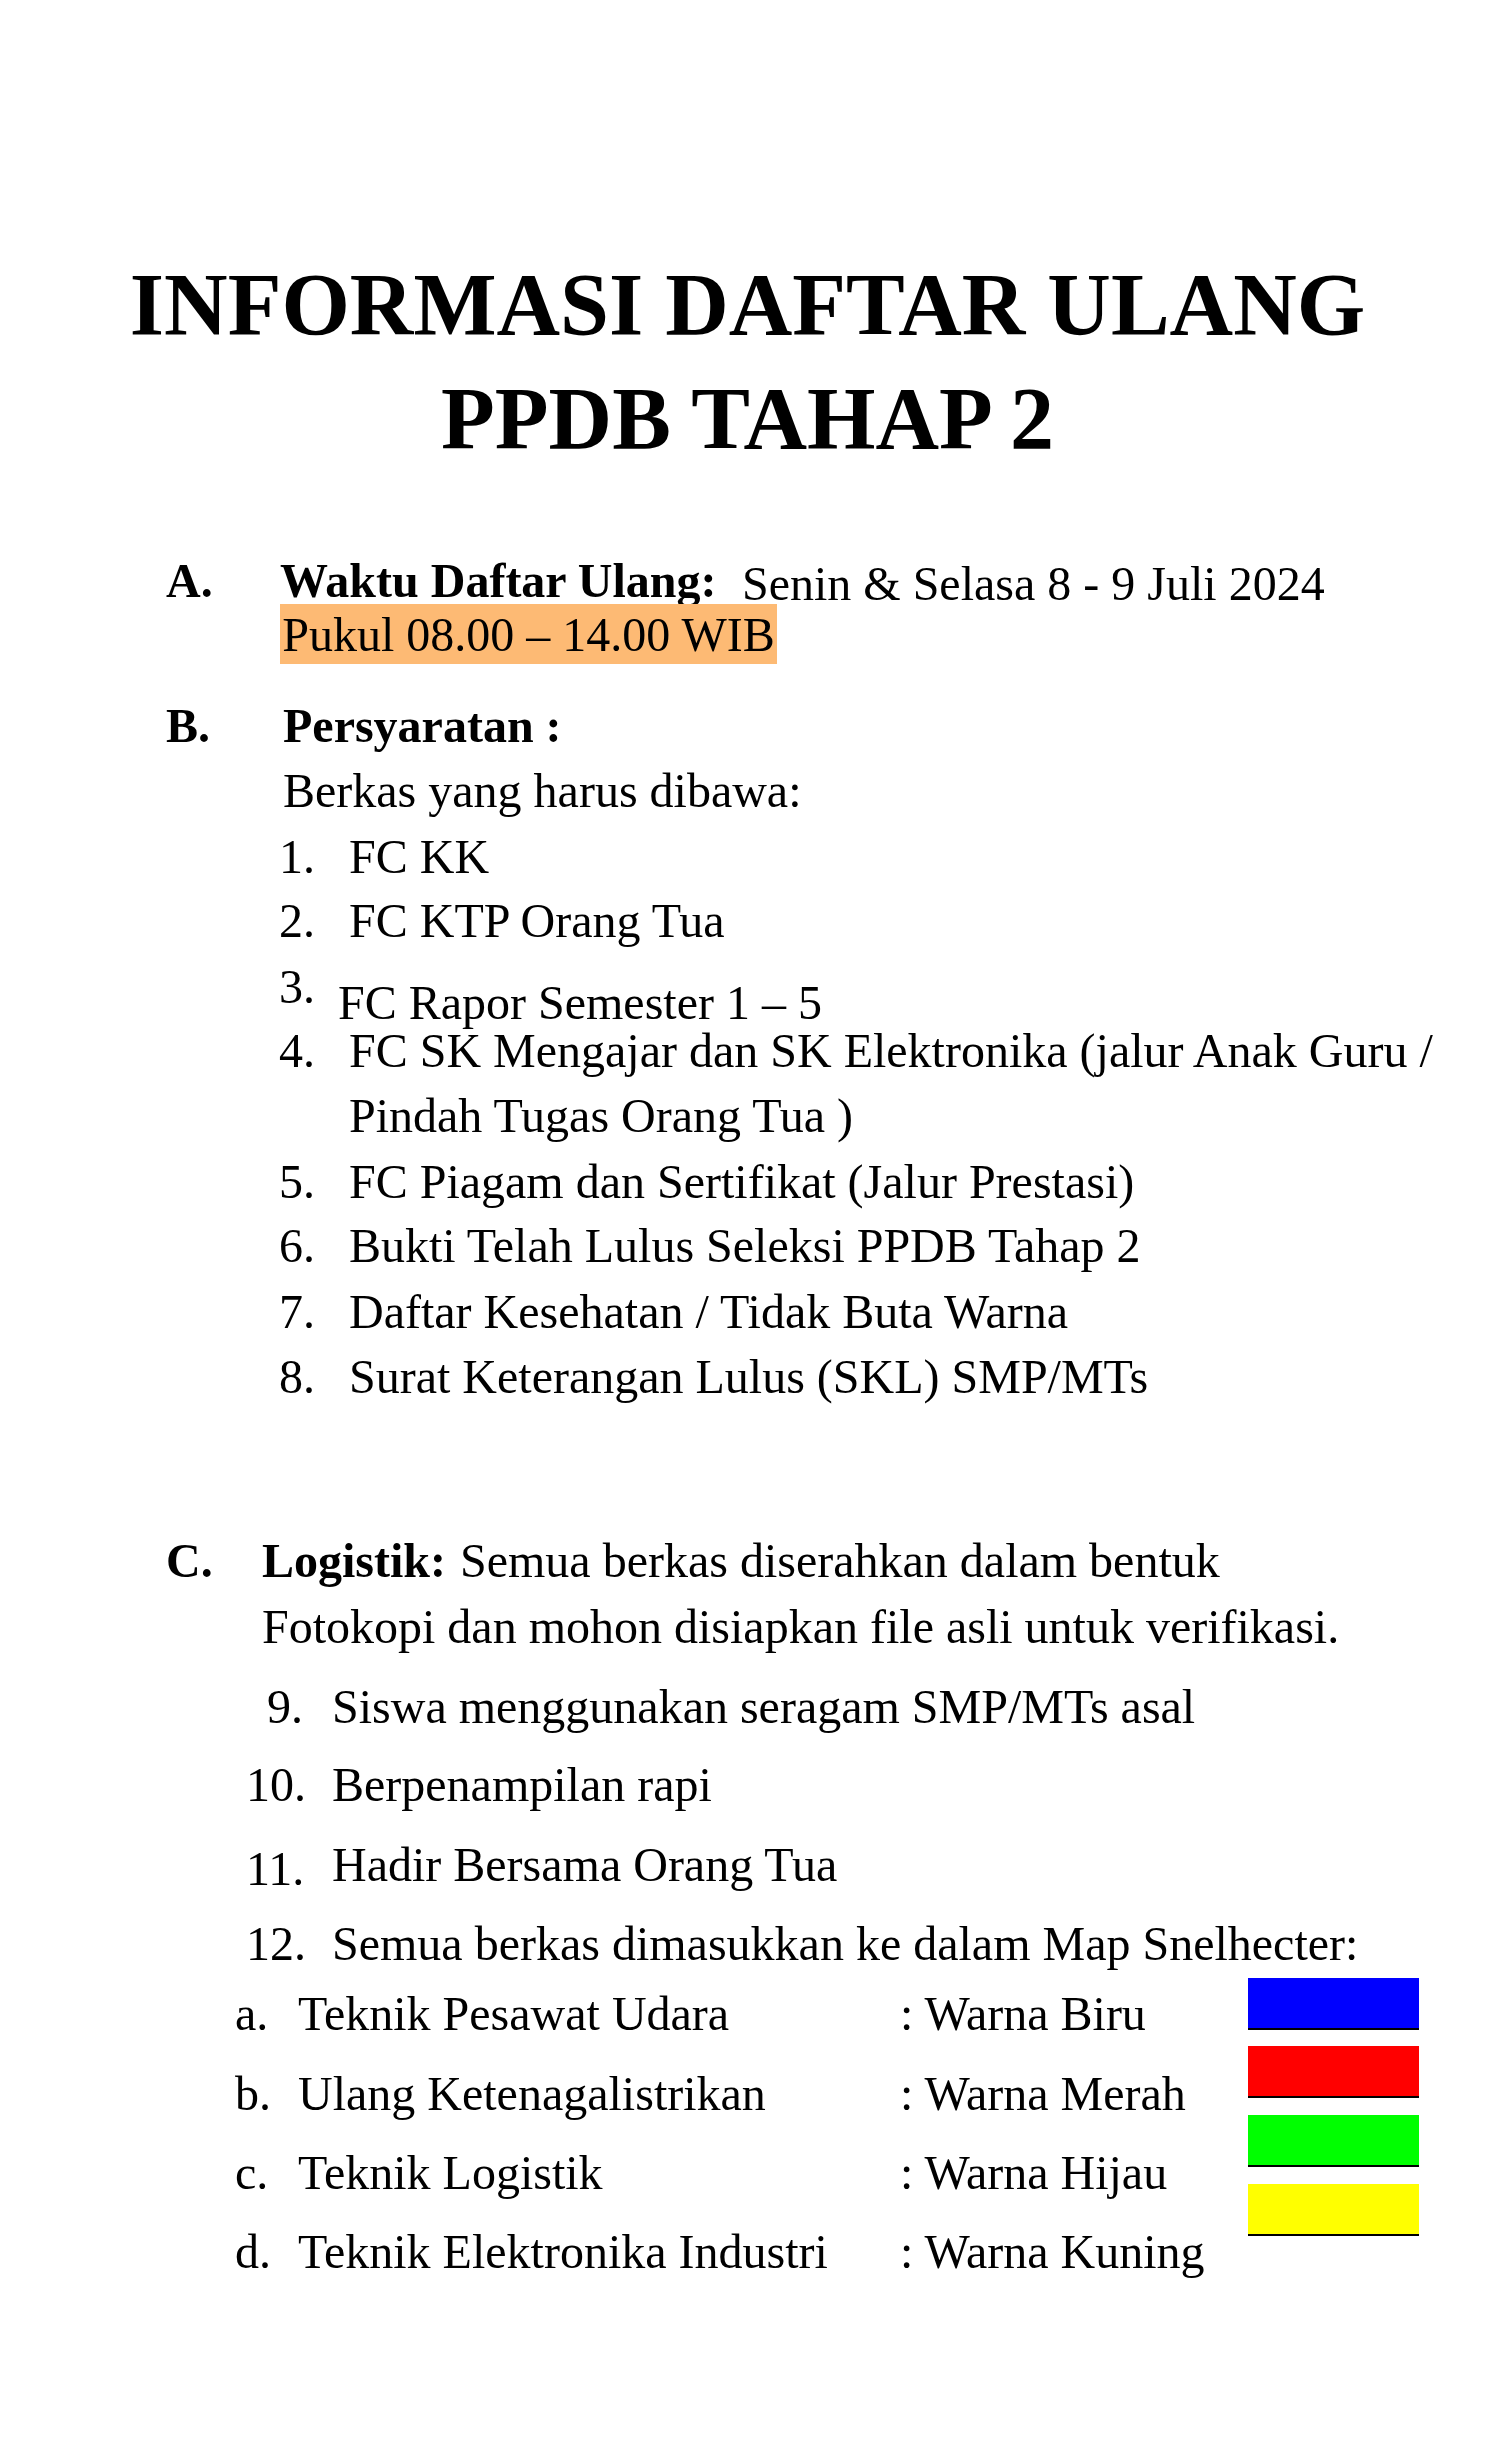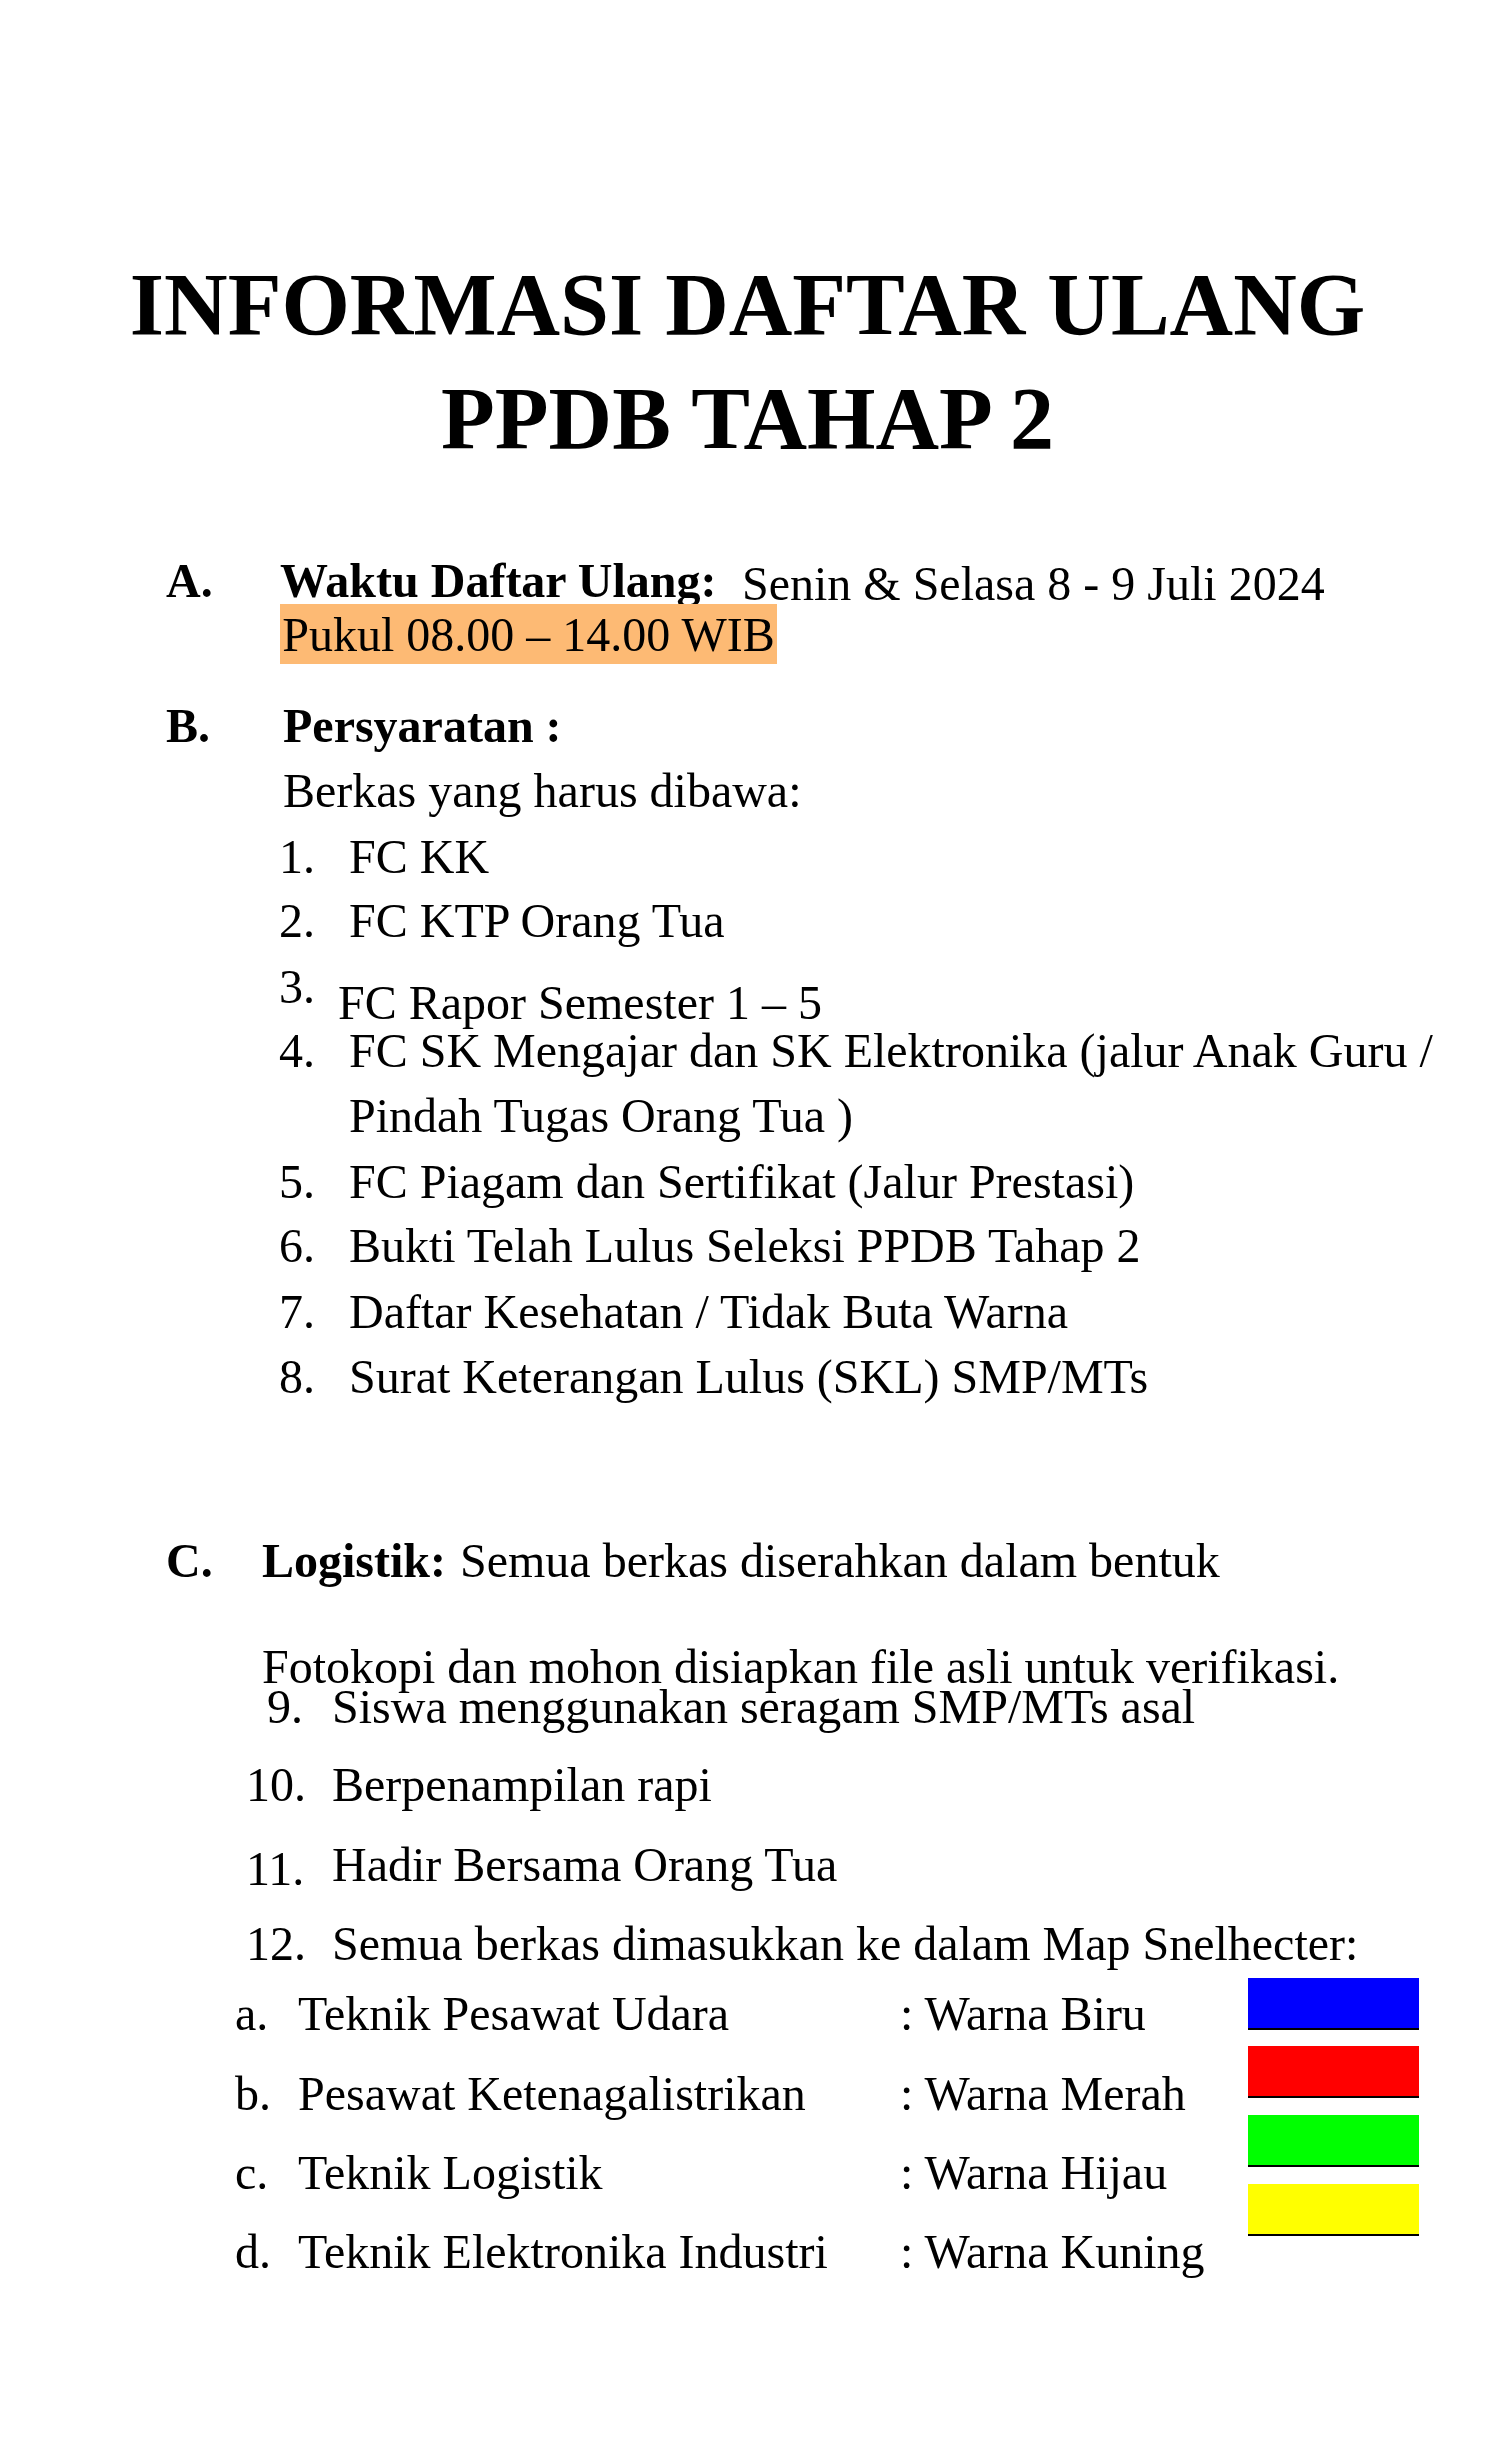--- a/index.html
+++ b/index.html
@@ -52,21 +52,21 @@
   <div class="abs body-text" style="left:279px; top:1288px;">7.</div>
   <div class="abs body-text" style="left:349px; top:1288px;">Daftar Kesehatan / Tidak Buta Warna</div>
 
   <div class="abs body-text" style="left:279px; top:1353px;">8.</div>
   <div class="abs body-text" style="left:349px; top:1353px;">Surat Keterangan Lulus (SKL) SMP/MTs</div>
 </div>
 
 <div class="abs body-text bold" style="left:166px; top:1537px;">C.</div>
 <div class="abs body-text bold" style="left:262px; top:1537px;">Logistik:</div>
 <div class="abs body-text" style="left:460px; top:1537px;">Semua berkas diserahkan dalam bentuk</div>
-<div class="abs body-text" style="left:262px; top:1603px;margin-top:40px;">Fotokopi dan mohon disiapkan file asli untuk verifikasi.</div>
+<div class="abs body-text" style="left:262px; top:1603px;">Fotokopi dan mohon disiapkan file asli untuk verifikasi.</div>
 
 <div>
   <div class="abs body-text" style="left:267px; top:1683px;">9.</div>
   <div class="abs body-text" style="left:332px; top:1683px;">Siswa menggunakan seragam SMP/MTs asal</div>
 
   <div class="abs body-text" style="left:246px; top:1761px;">10.</div>
   <div class="abs body-text" style="left:332px; top:1761px;">Berpenampilan rapi</div>
 
   <div class="abs body-text" style="left:246px; top:1845px;">11.</div>
   <div class="abs body-text" style="left:332px; top:1841px;">Hadir Bersama Orang Tua</div>
@@ -75,21 +75,21 @@
   <div class="abs body-text" style="left:332px; top:1920px;">Semua berkas dimasukkan ke dalam Map Snelhecter:</div>
 </div>
 
 <div>
   <div class="abs body-text" style="left:235px; top:1990px;">a.</div>
   <div class="abs body-text" style="left:298px; top:1990px;">Teknik Pesawat Udara</div>
   <div class="abs body-text" style="left:900px; top:1990px;">: Warna Biru</div>
   <div class="swatch" style="left:1248px; top:1978px; background:#0000ff;"></div>
 
   <div class="abs body-text" style="left:235px; top:2070px;">b.</div>
-  <div class="abs body-text" style="left:298px; top:2070px;">Pesawat Ketenagalistrikan</div>
+  <div class="abs body-text" style="left:298px; top:2070px;">Ulang Ketenagalistrikan</div>
   <div class="abs body-text" style="left:900px; top:2070px;">: Warna Merah</div>
   <div class="swatch" style="left:1248px; top:2046px; background:#ff0000;"></div>
 
   <div class="abs body-text" style="left:235px; top:2149px;">c.</div>
   <div class="abs body-text" style="left:298px; top:2149px;">Teknik Logistik</div>
   <div class="abs body-text" style="left:900px; top:2149px;">: Warna Hijau</div>
   <div class="swatch" style="left:1248px; top:2115px; background:#00ff00;"></div>
 
   <div class="abs body-text" style="left:235px; top:2228px;">d.</div>
   <div class="abs body-text" style="left:298px; top:2228px;">Teknik Elektronika Industri</div>

